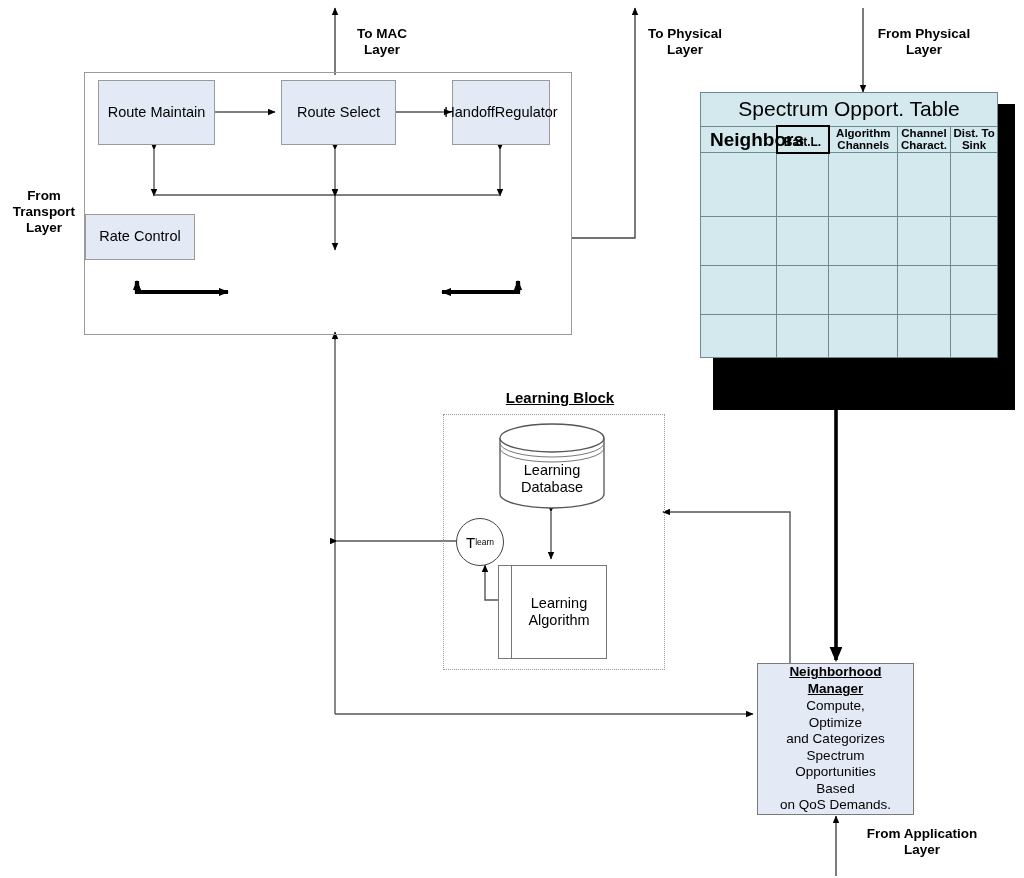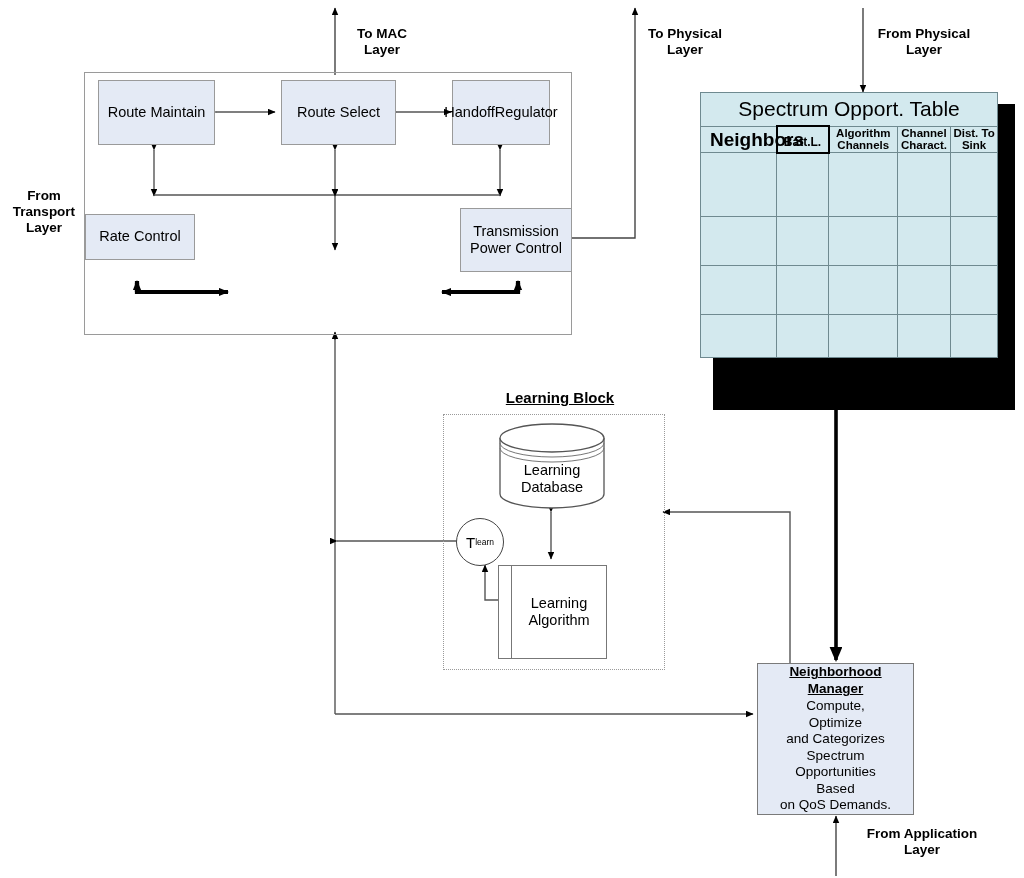--- a/index.html
+++ b/index.html
@@ -267,24 +267,20 @@
 
   <div class="node procbox" style="left:452px; top:80px; width:98px; height:65px; flex-direction:row;">
     <span>Handoff</span>
     <span>Regulator</span>
   </div>
 
   <div class="node procbox" style="left:85px; top:214px; width:110px; height:46px;">
     <span>Rate Control</span>
   </div>
 
-  <div class="node procbox" style="left:460px; top:208px; width:112px; height:64px; flex-direction:column;">
-    <span>Transmission</span>
-    <span>Power Control</span>
-  </div>
 
 
   <div class="edgelabel" style="left:342px; top:26px; width:80px;">
     <div>To MAC</div>
     <div>Layer</div>
   </div>
 
   <div class="edgelabel" style="left:638px; top:26px; width:94px;">
     <div>To Physical</div>
     <div>Layer</div>

